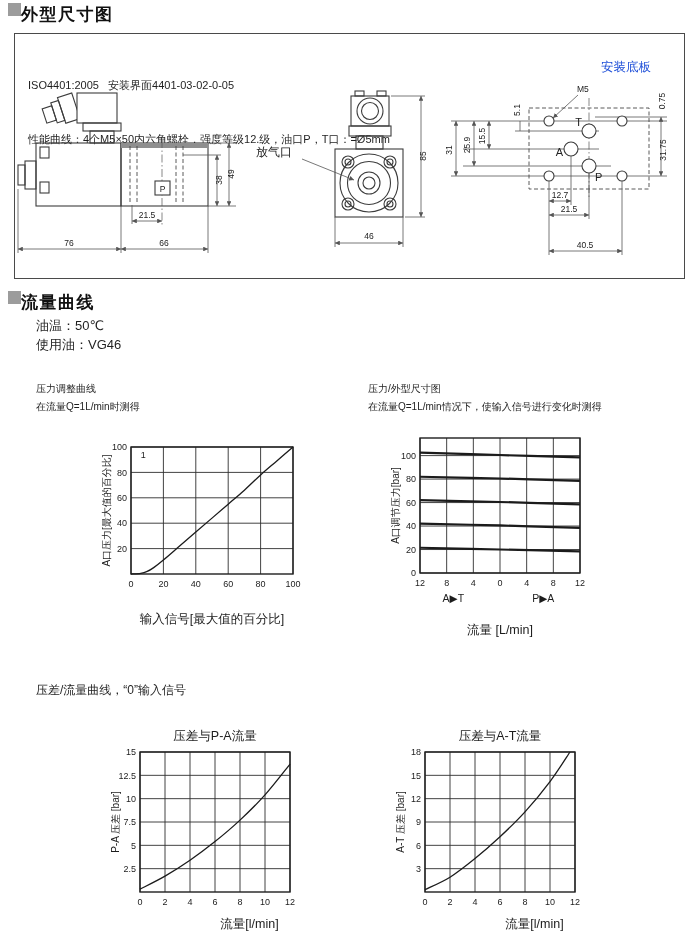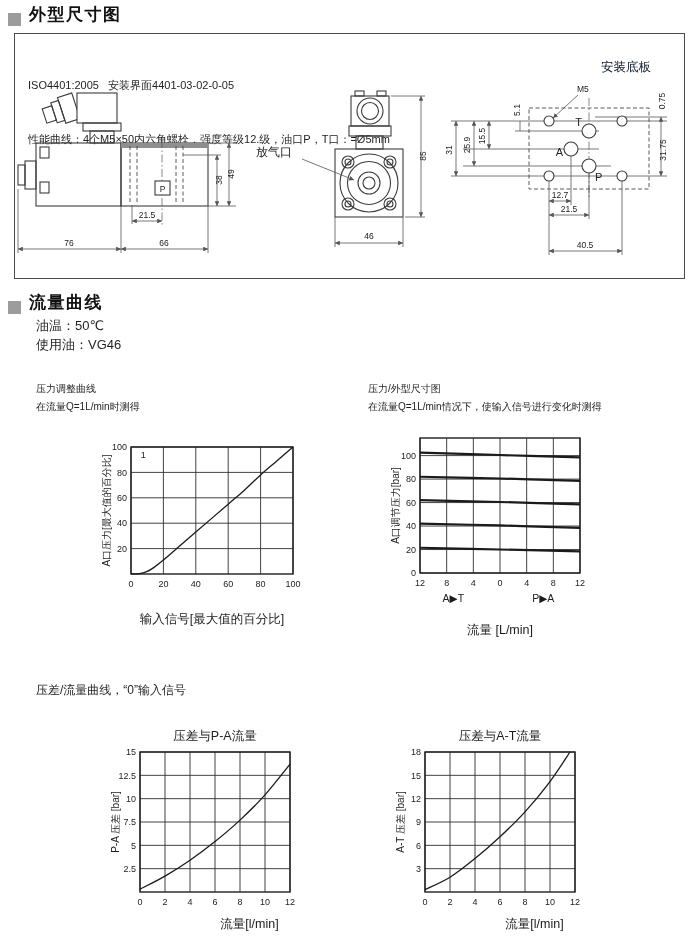--- a/index.html
+++ b/index.html
@@ -1,23 +1,23 @@
 <!DOCTYPE html>
 <html><head>
 <meta charset="utf-8">
 <style>
   html,body{margin:0;padding:0}
   body{width:700px;height:936px;background:#ffffff;position:relative;
        font-family:"Liberation Sans","DejaVu Sans",sans-serif;color:#1a1a1a;overflow:hidden}
-  .sec{position:absolute;left:8px;display:flex;align-items:flex-end;gap:8px}
+  .sec{position:absolute;left:8px;display:flex;align-items:flex-start;gap:0}
   .sq{width:13px;height:13px;background:#9c9c9c;flex:0 0 auto}
   .sec h2{margin:0;font-size:17px;font-weight:bold;letter-spacing:1.5px;color:#111}
   .dim-box{position:absolute;left:14px;top:33px;width:671px;height:246px;border:1.5px solid #4a4a4a;box-sizing:border-box}
   .dim-head{position:absolute;left:13px;top:6px;font-size:11px;line-height:18px;color:#1f1f1f;white-space:pre}
-  .subplate-title{position:absolute;left:586px;top:25px;font-size:12.5px;color:#0f172a}
+  .subplate-title{position:absolute;left:586px;top:25px;font-size:12.5px;color:#1d4ed8}
   svg.draw{position:absolute;left:0;top:0}
   .info{position:absolute;left:36px;top:316px;font-size:13px;line-height:19px;color:#1f1f1f}
   .cap{position:absolute;font-size:10px;line-height:18px;color:#1f1f1f}
   .chart{position:absolute}
   
   .cg{stroke:#2e2e2e;stroke-width:0.9}
   .cb{fill:none;stroke:#1f1f1f;stroke-width:1.4}
   .ct{font-size:9px;fill:#1c1c1c}
   .ctt{font-size:12.5px;fill:#1c1c1c}
   .cxl{font-size:12.5px;fill:#1c1c1c}

